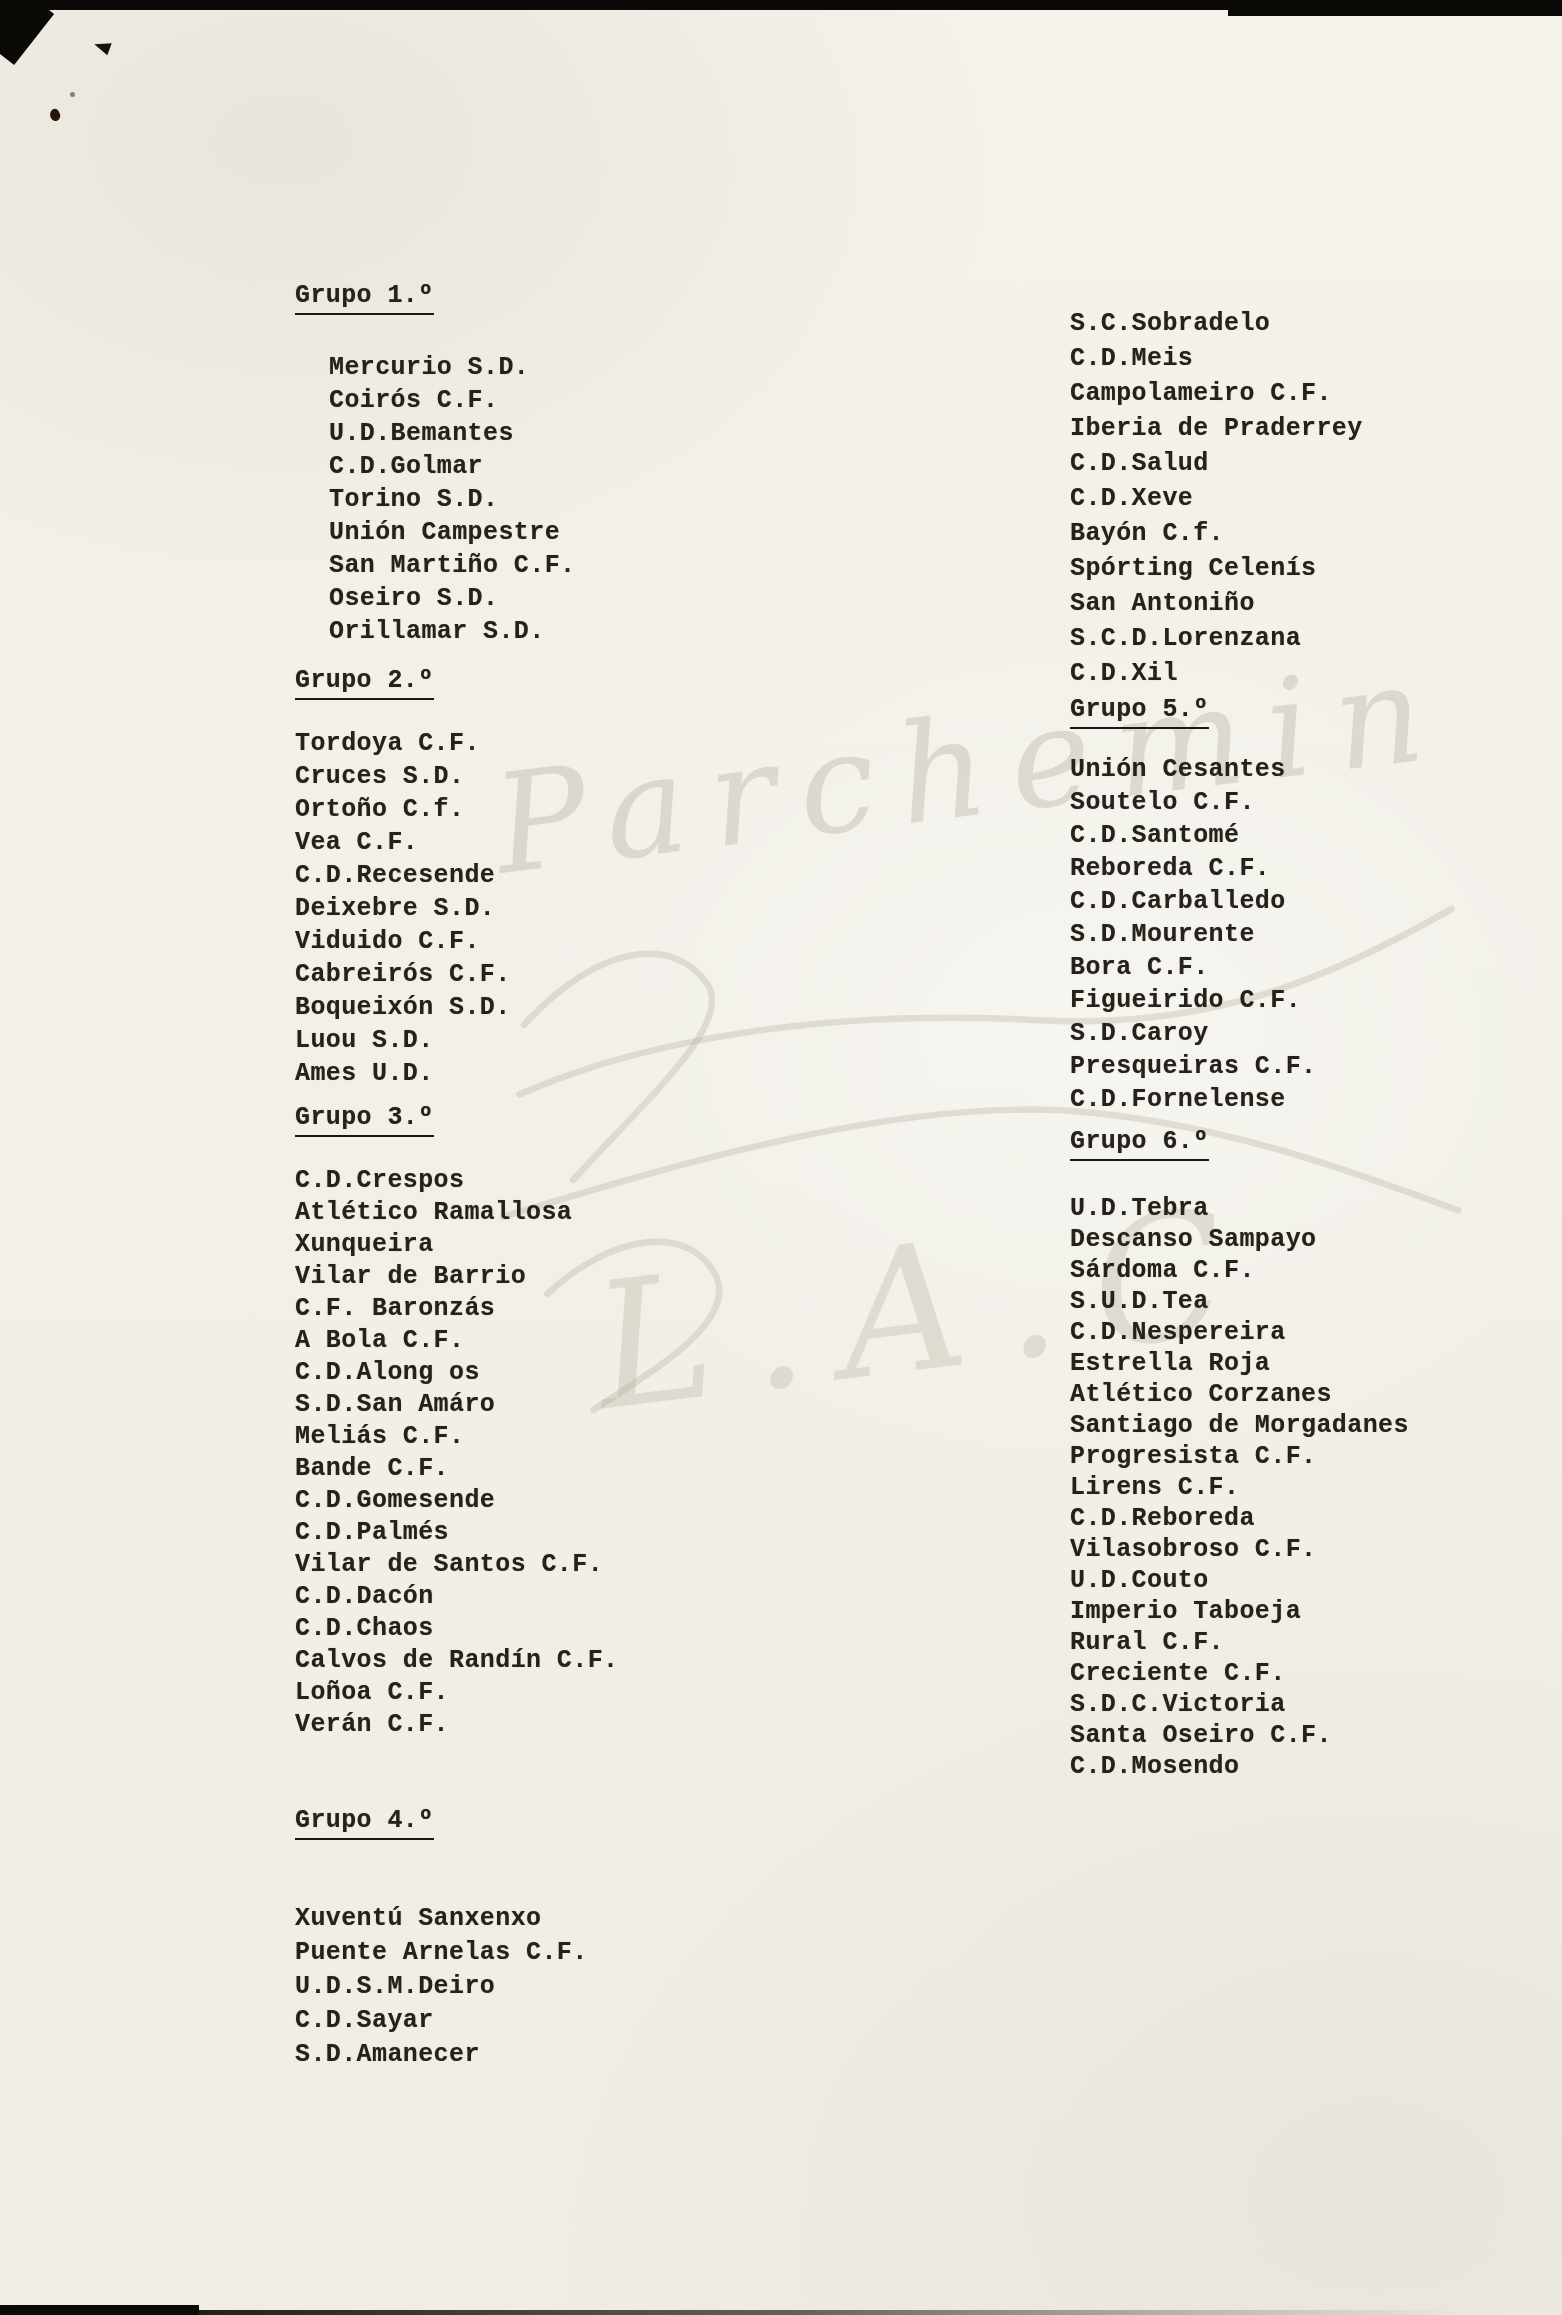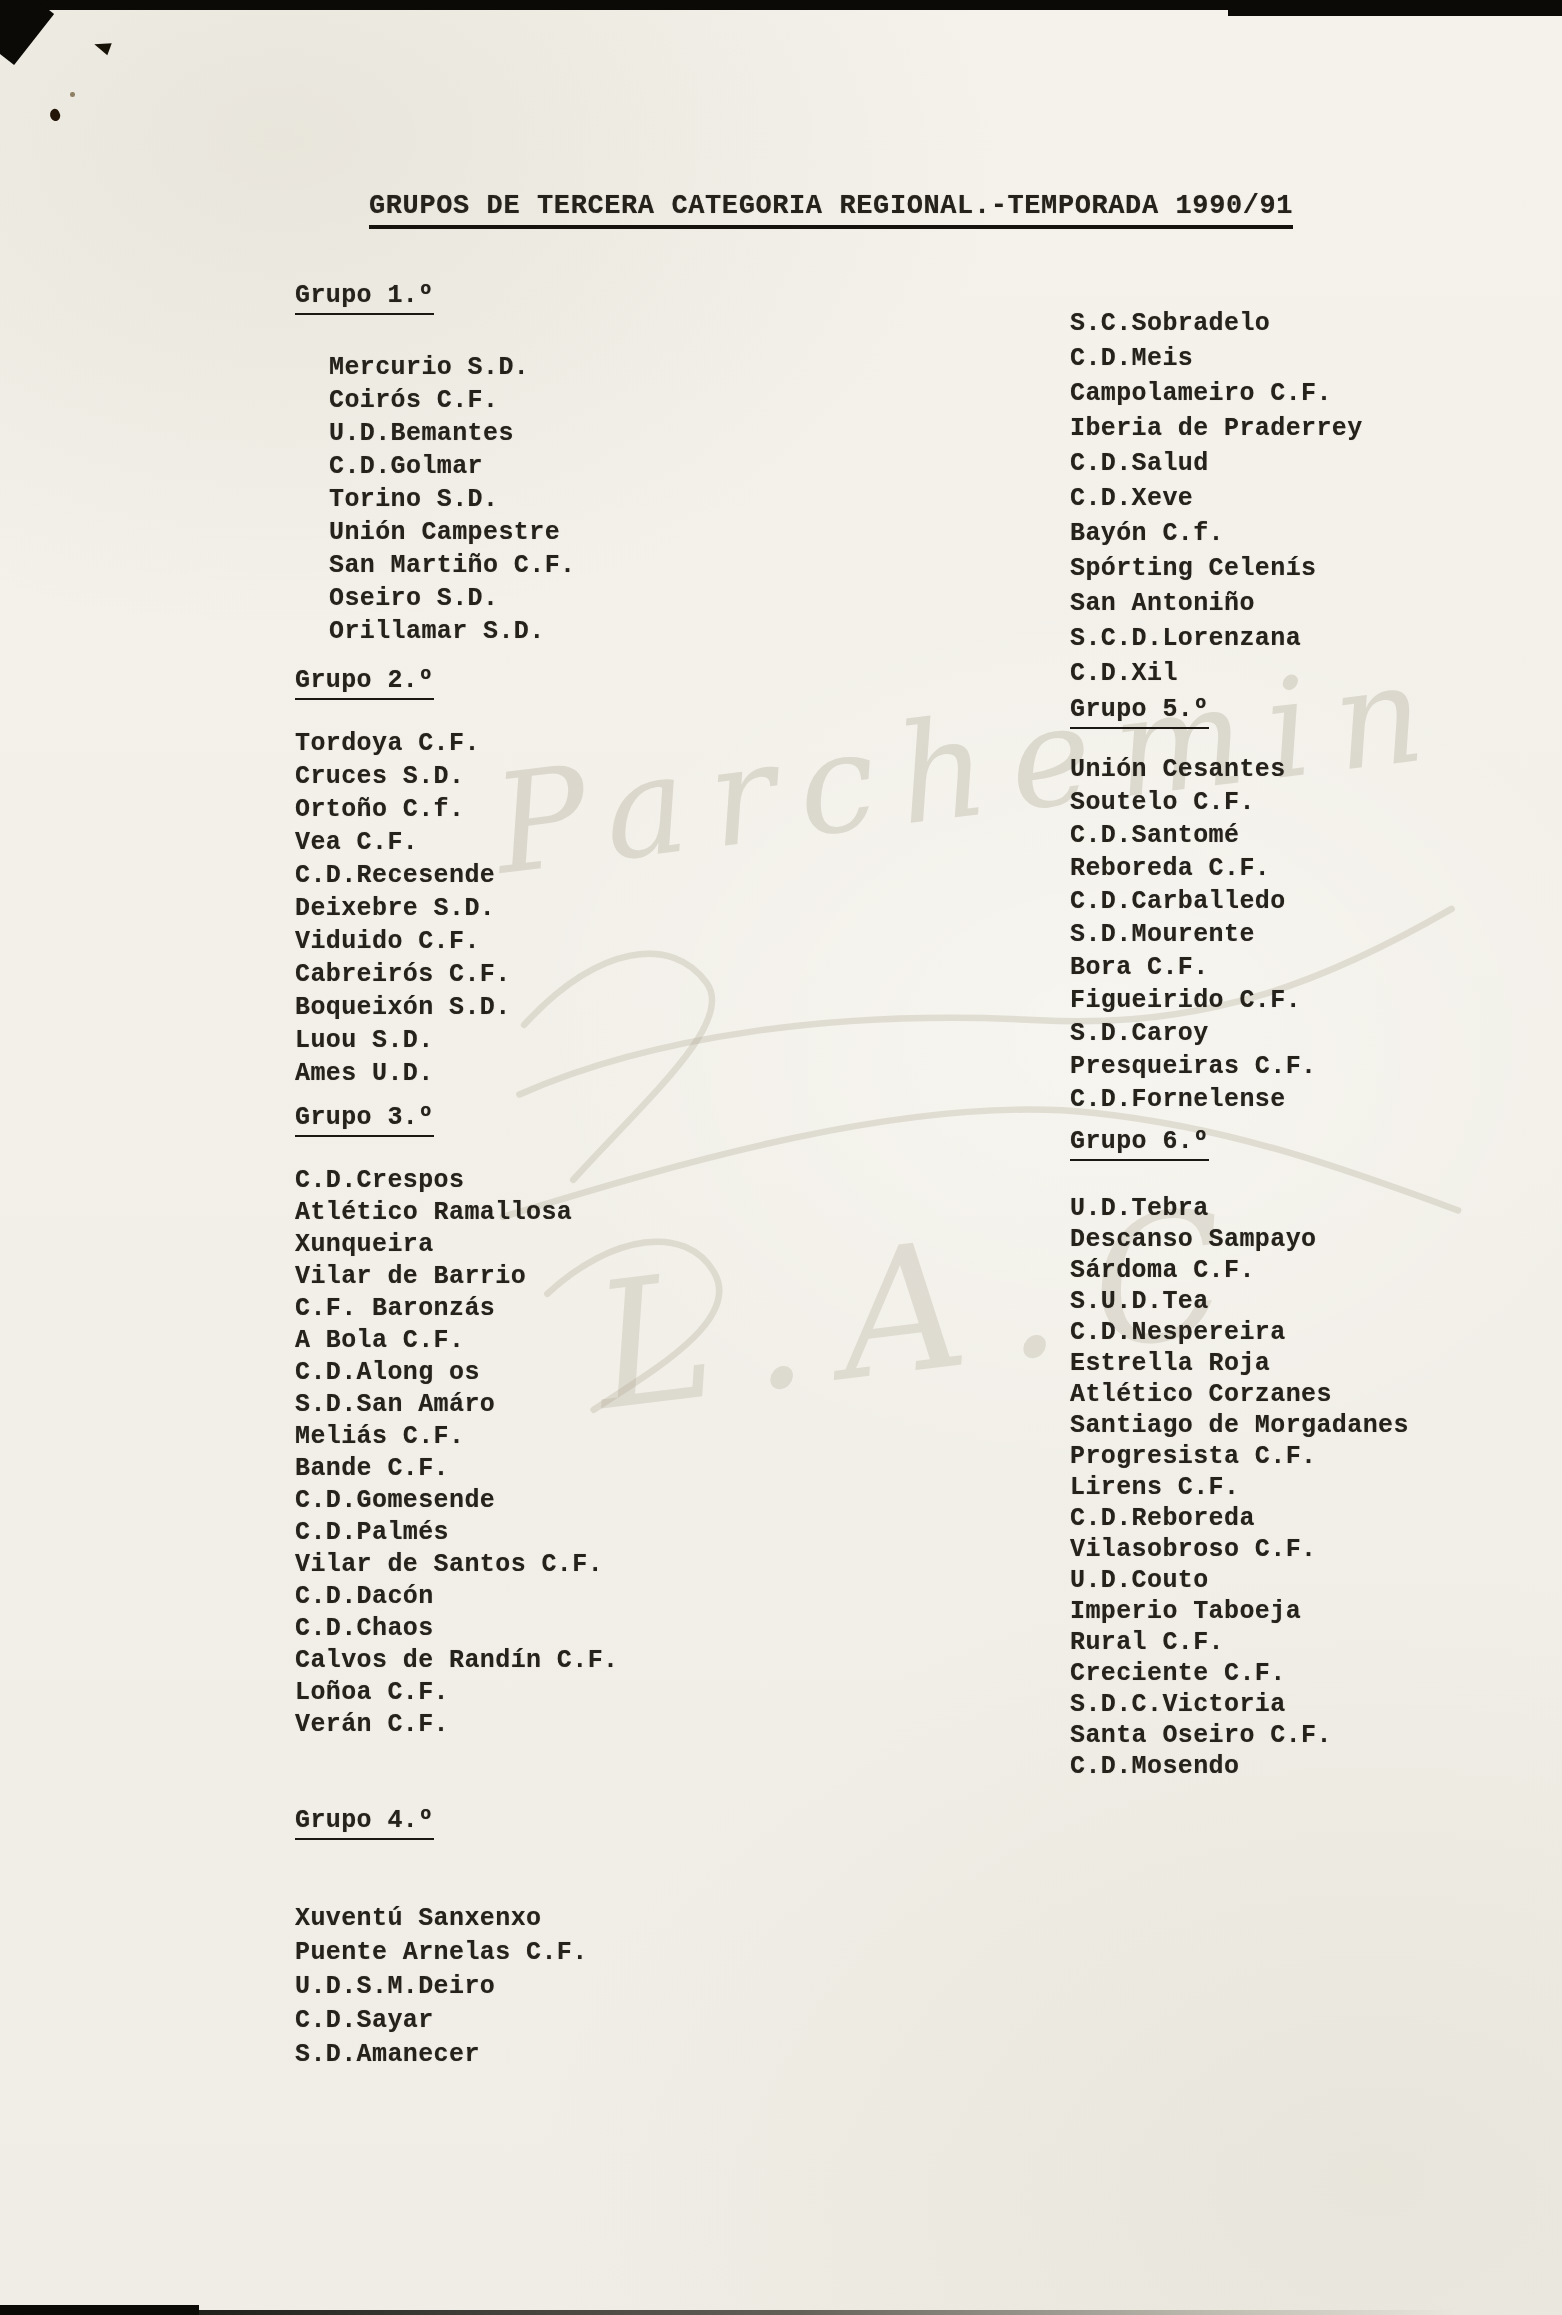--- a/index.html
+++ b/index.html
@@ -89,23 +89,20 @@
       <path d="M 560 1180 C 700 1118, 900 1088, 1120 1100 C 1300 1110, 1430 1058, 1565 980"></path>
       <path d="M 542 1312 C 720 1258, 980 1178, 1180 1200 C 1330 1216, 1455 1262, 1572 1305"></path>
       <path d="M 565 1105 C 645 1018, 725 1008, 762 1060 C 792 1102, 700 1182, 618 1272"></path>
       <path d="M 590 1395 C 660 1330, 740 1320, 770 1372 C 800 1424, 700 1480, 640 1520"></path>
     </g>
   </svg>
   <div class="wm wm-word">Parchemin</div>
   <div class="wm wm-initials">L.A.C</div>
 
   
-  <h1 class="title">
-    <span class="u">GRUPOS DE TERCERA CATEGORIA REGIONAL.-TEMPORADA 1990/91</span>
-  </h1>
 
   
   <section style="display:contents">
     <h2 class="ghead colL hd-g1">
       <span class="u">Grupo 1.º</span>
     </h2>
     <div class="teams colL tm-g1">
         <div class="team">Mercurio S.D.</div>
         <div class="team">Coirós C.F.</div>
         <div class="team">U.D.Bemantes</div>

